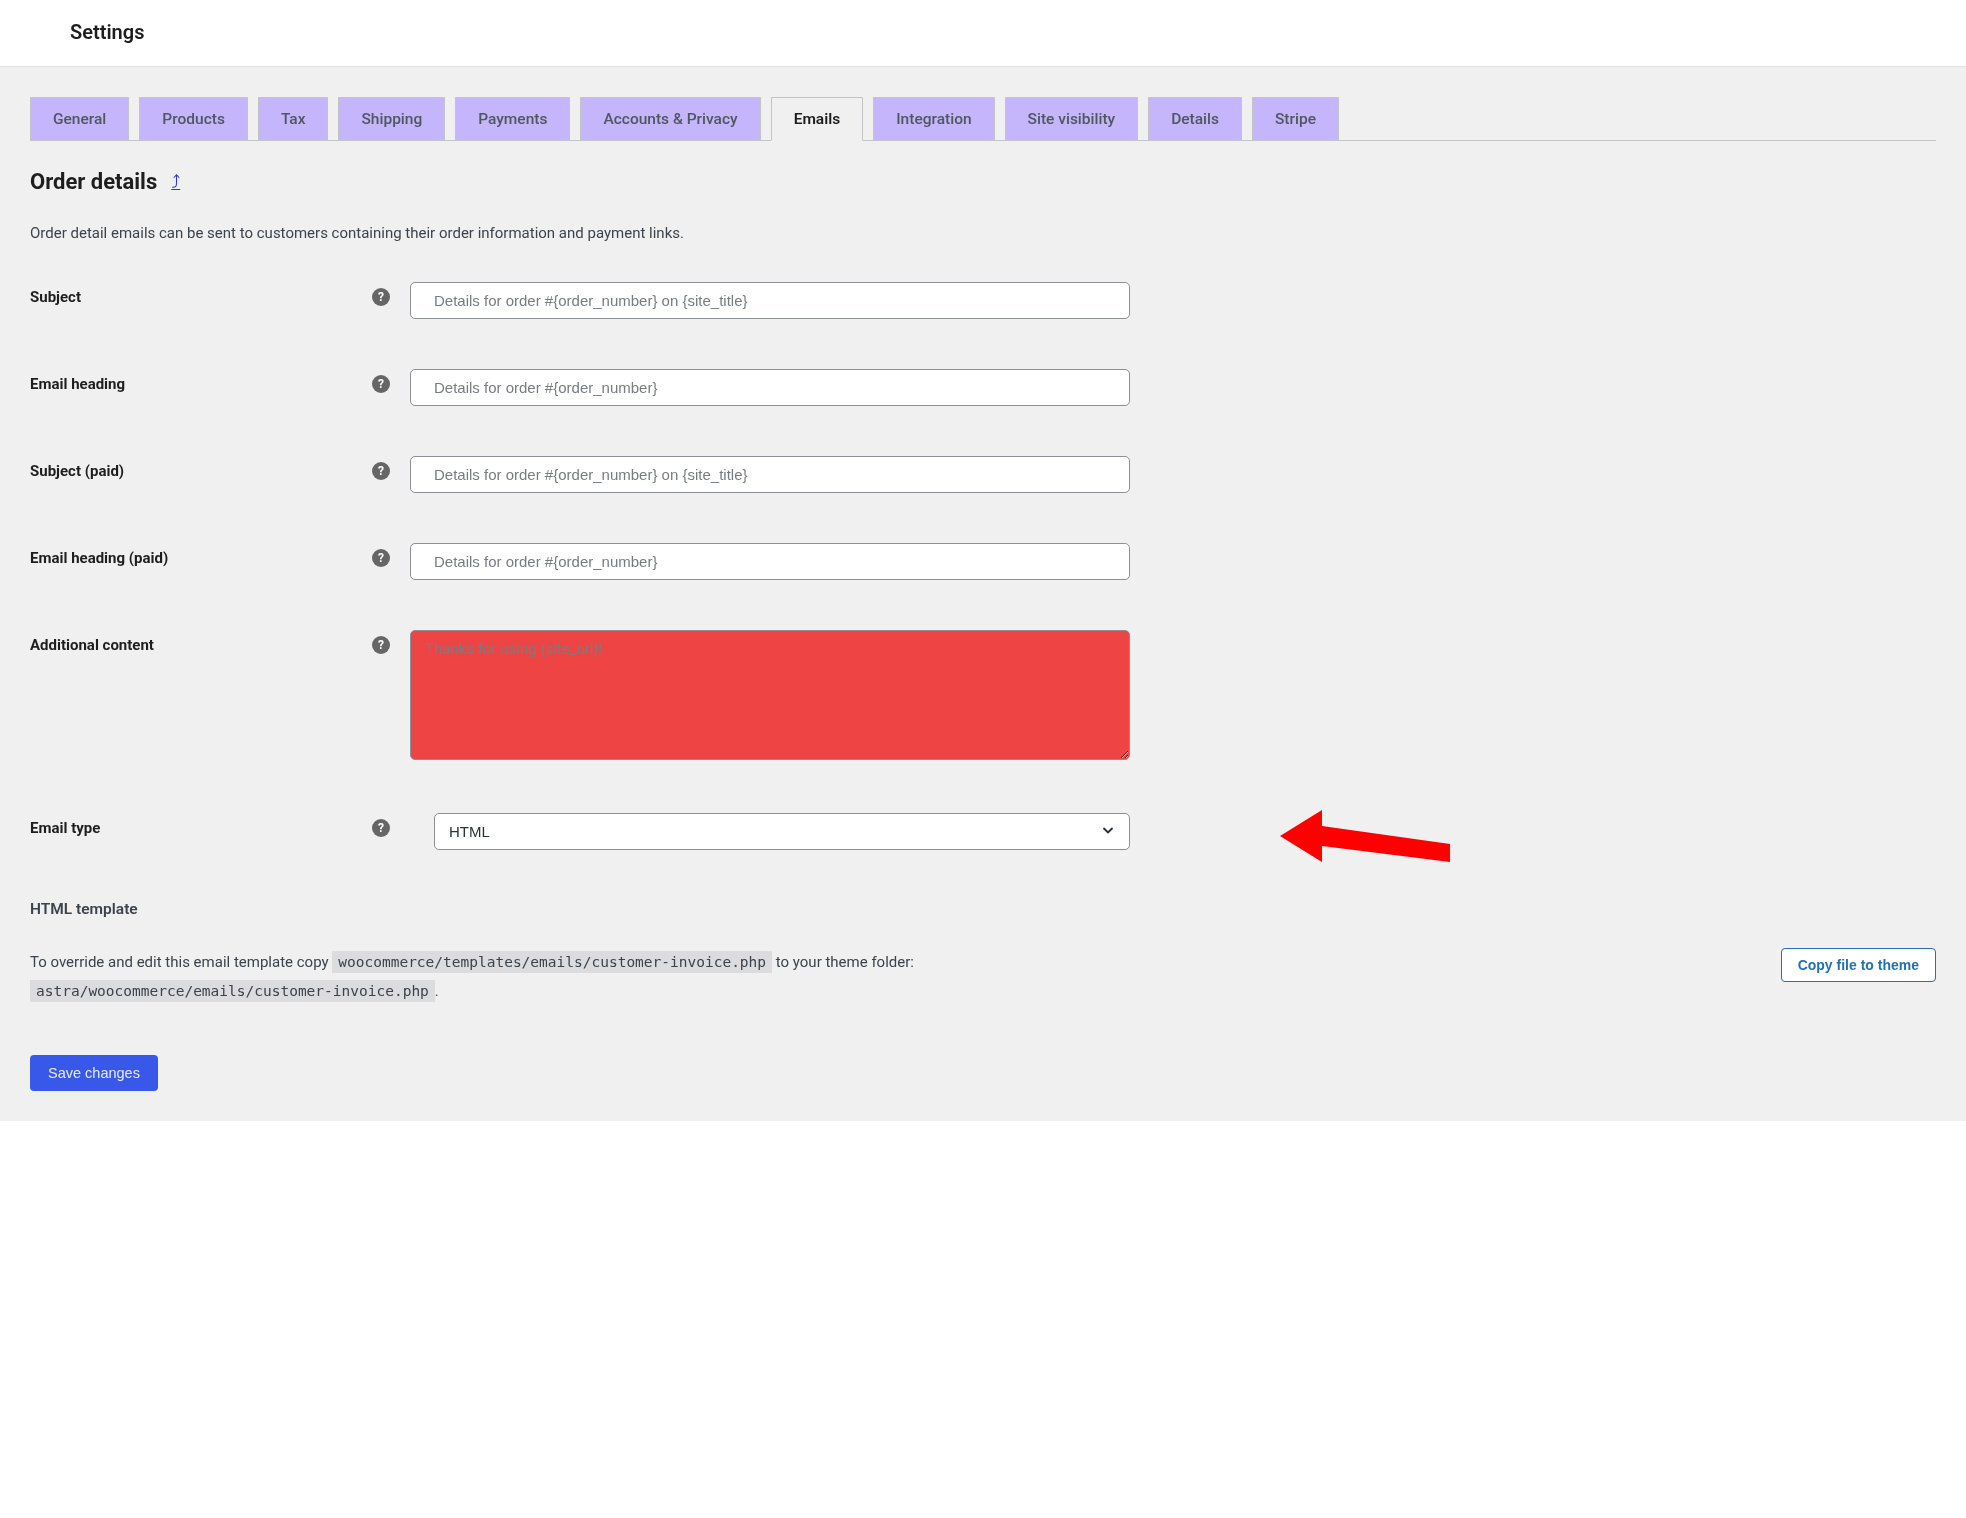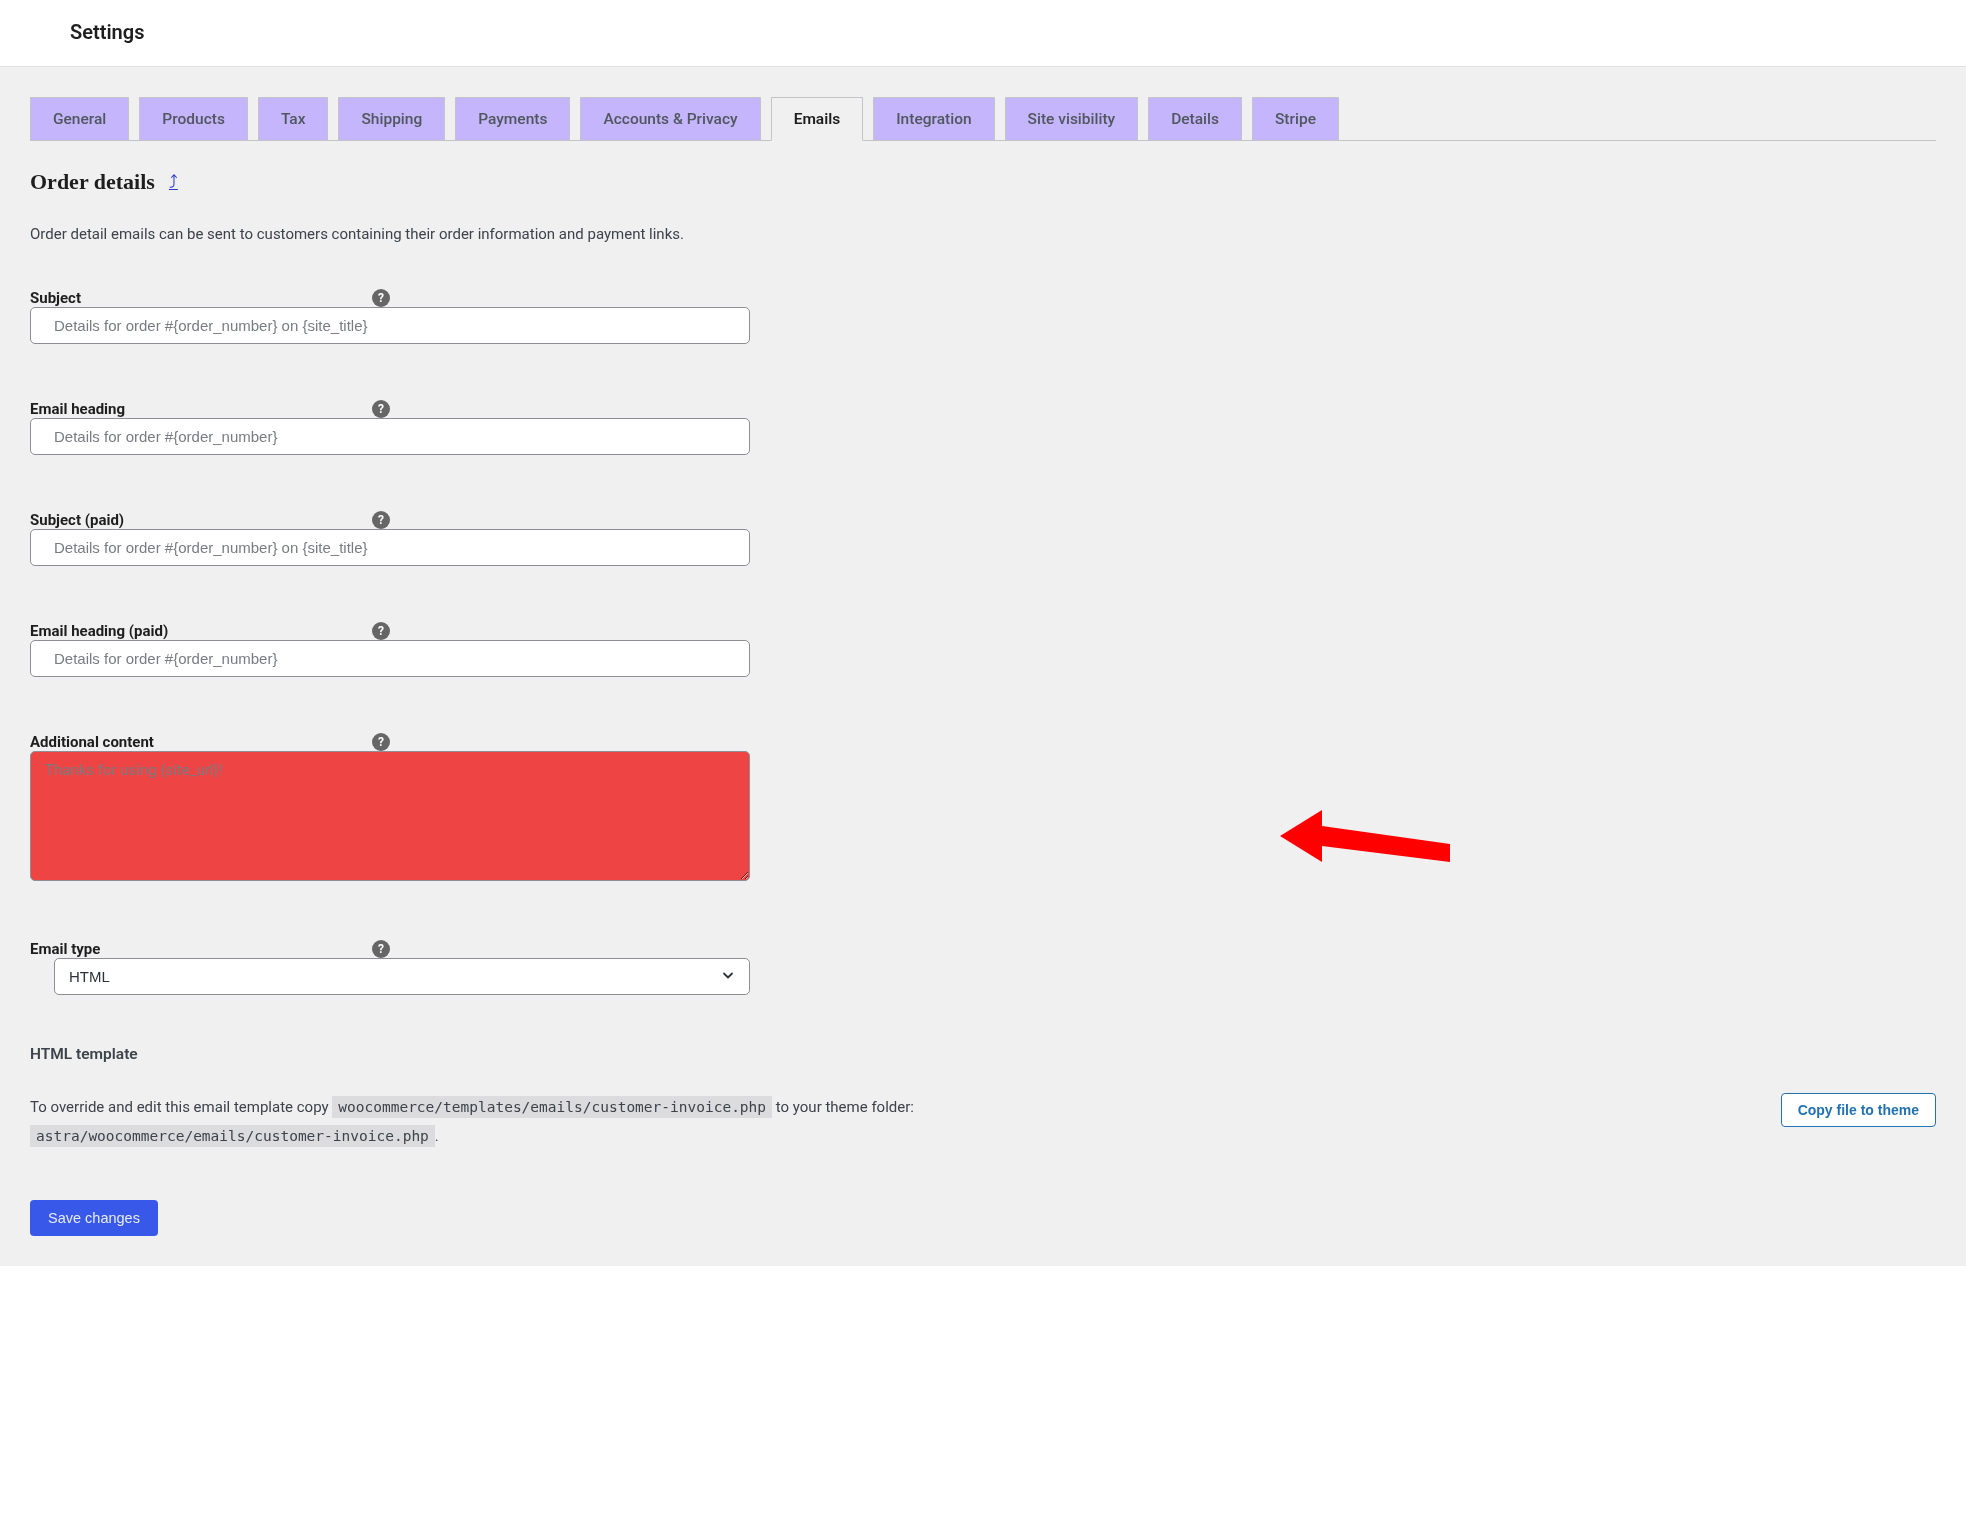--- a/index.html
+++ b/index.html
@@ -44,21 +44,20 @@
       color: #1e1e1e;
       font-weight: 600;
       border-bottom: 1px solid #f0f0f1;
       margin-bottom: -1px;
     }
     .section-title {
       display: flex;
       align-items: center;
       gap: 14px;
       margin-top: 28px;
-      font-family: Liberation Serif, serif;
     }
     .section-title h2 {
       font-size: 22px;
       font-weight: 700;
       color: #1e1e1e;
     }
     .back-link {
       color: #2c3ad1;
       text-decoration: underline;
       font-size: 18px;
@@ -70,21 +69,20 @@
       color: #3c434a;
     }
     .form-table {
       margin-top: 40px;
       width: 100%;
     }
     .form-row {
       display: flex;
       align-items: flex-start;
       margin-bottom: 50px;
-      flex-direction: column;
     }
     .form-label-cell {
       width: 380px;
       display: flex;
       align-items: center;
       justify-content: space-between;
       padding-right: 20px;
       padding-top: 6px;
     }
     .form-label {

